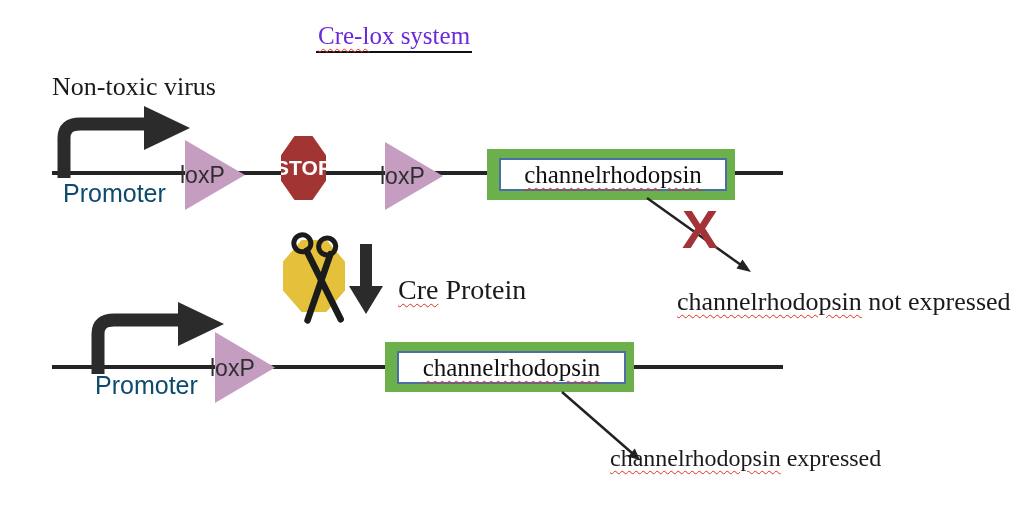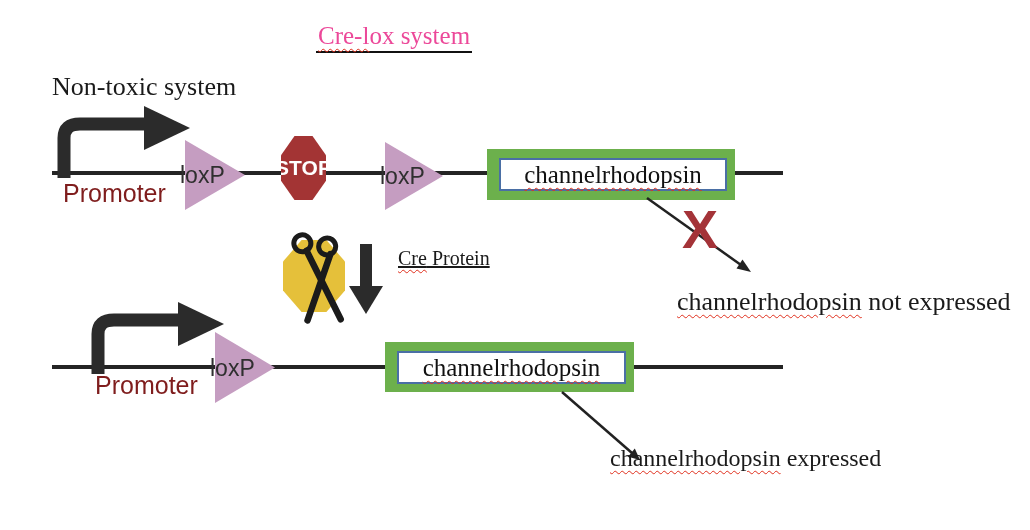--- a/index.html
+++ b/index.html
@@ -5,44 +5,44 @@
   html,body{margin:0;padding:0;background:#fff;}
   #canvas{
     position:relative;width:1030px;height:530px;background:#ffffff;
     font-family:"Liberation Serif", serif;color:#1a1a1a;overflow:hidden;
   }
   .abs{position:absolute;}
   .serif{font-family:"Liberation Serif", serif;}
 
   
   .title{
-    top:22px;left:316px;font-size:25px;color:#ec4899;
+    top:22px;left:316px;font-size:25px;color:#6d28d9;
     border-bottom:2px solid #111;padding:0 2px 1px 2px;
   }
   .squiggle{
     text-decoration-line:underline;
     text-decoration-style:wavy;
     text-decoration-color:#e0301e;
     text-decoration-thickness:1px;
     text-underline-offset:4px;
   }
 
   
   .virus-label{top:72px;left:52px;font-size:26px;}
-  .cre-label{top:247px;left:398px;font-size:20px;text-decoration:underline;}
+  .cre-label{top:274px;left:398px;font-size:28px;}
   .notexp-label{top:287px;left:677px;font-size:26px;}
   .exp-label{top:445px;left:610px;font-size:24px;font-family:Liberation Serif, serif;}
 
   
   .dna-line{height:4px;background:#242424;left:52px;width:731px;}
   .dna1{top:171px;}
   .dna2{top:365px;}
 
   
-  .promoter-label{font-size:25px;color:#7f1d1d;font-family:"Liberation Sans",sans-serif;}
+  .promoter-label{font-size:25px;color:#0c4a6e;font-family:"Liberation Sans",sans-serif;}
   .prom1{top:179px;left:63px;}
   .prom2{top:371px;left:95px;}
 
   
   .loxp{width:60px;height:70px;}
   .loxp .tri{
     position:absolute;inset:0;background:#c59dc1;
     clip-path:polygon(0 0,100% 50%,0 100%);
   }
   .loxp .loxp-label{
@@ -94,21 +94,21 @@
   .thin-arrow1{top:196px;left:645px;width:115px;height:86px;}
   .thin-arrow2{top:390px;left:560px;width:92px;height:82px;}
 </style>
 </head>
 <body>
 
 <div id="canvas">
 
   <div class="abs title"><span class="squiggle">Cre-l</span><span>ox system</span></div>
 
-  <div class="abs serif virus-label">Non-toxic system</div>
+  <div class="abs serif virus-label">Non-toxic virus</div>
 
   <div class="abs dna-line dna1"></div>
 
   <div class="abs dna-line dna2"></div>
 
   <svg class="abs prom-arrow1" viewBox="0 0 150 78">
     <path d="M16 74 L16 34 Q16 20 32 20 L96 20" fill="none" stroke="#2b2b2b" stroke-width="13"></path>
     <polygon points="96,2 142,24 96,46" fill="#2b2b2b"></polygon>
   </svg>
   <div class="abs promoter-label prom1">Promoter</div>

